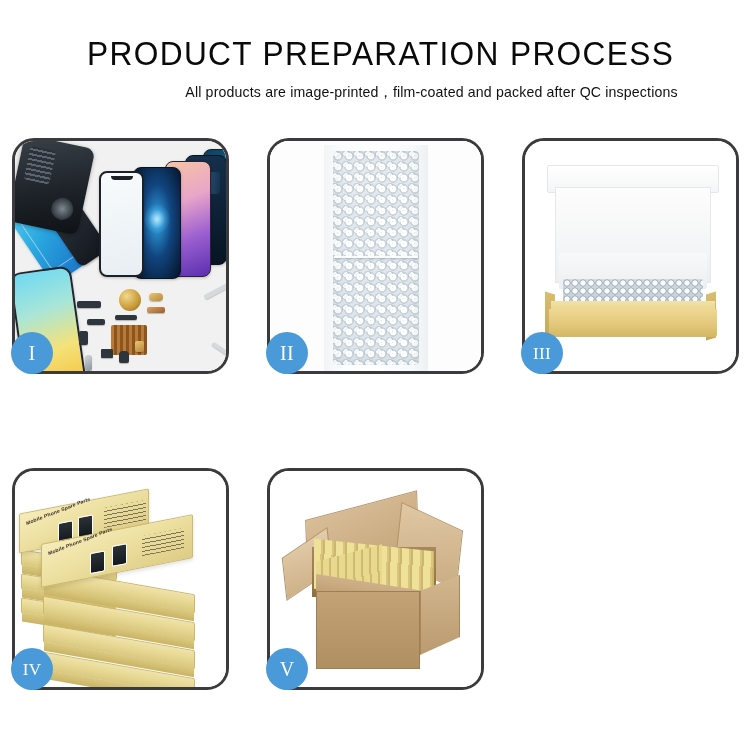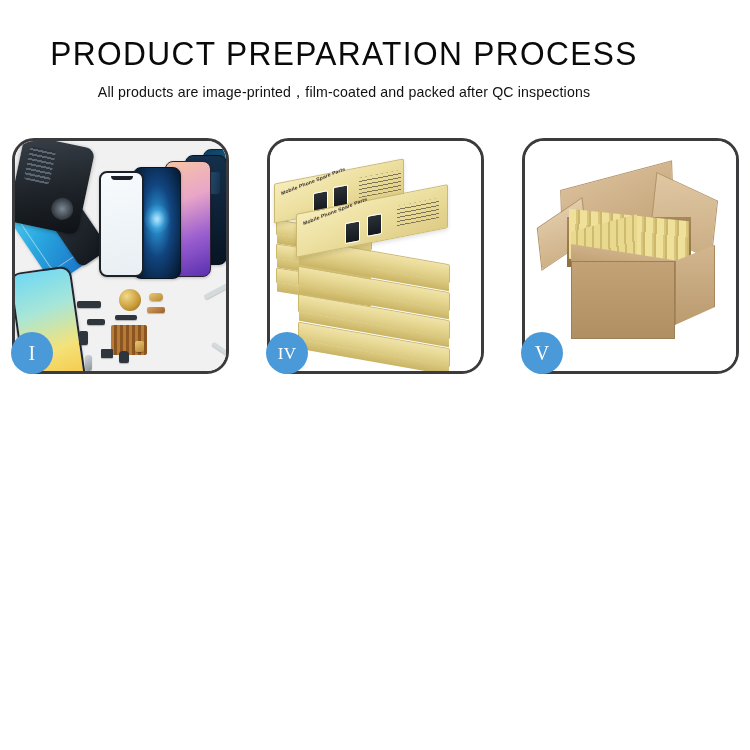--- a/index.html
+++ b/index.html
@@ -6,21 +6,21 @@
   * { box-sizing: border-box; margin: 0; padding: 0; }
   html, body {
     width: 750px; height: 750px;
     background: #ffffff;
     font-family: "Liberation Sans", "DejaVu Sans", sans-serif;
     overflow: hidden;
   }
   .page { position: relative; width: 750px; height: 750px; background: #fff; }
 
   
-  .header { position: absolute; left: 0; top: 0; width: 688px; text-align: center; }
+  .header { position: absolute; left: 0; top: 0; width: 688px; text-align: right; }
   .title {
     margin-top: 36px;
     font-size: 33px;
     font-weight: 500;
     letter-spacing: 1.4px;
     color: #0a0a0a;
     line-height: 1.12;
     font-family: "Liberation Sans Narrow", "Liberation Sans", sans-serif;
     transform: scaleX(0.96);
   }
@@ -428,21 +428,44 @@
           <div class="chip silver" style="left:70px;top:214px;width:7px;height:16px;border-radius:3px;"></div>
           <div class="chip gold" style="left:120px;top:200px;width:9px;height:11px;"></div>
           <div class="chip" style="left:100px;top:174px;width:22px;height:5px;"></div>
           <div class="cable" style="left:188px;top:148px;width:26px;height:5px;transform:rotate(-28deg);"></div>
           <div class="cable" style="left:196px;top:206px;width:20px;height:4px;transform:rotate(34deg);"></div>
         </div>
       </div>
       <div class="badge">I</div>
     </div>
 
-
+    <div class="panel p2">
+      <div class="panel-inner">
+        <div class="wrap-bg"></div>
+        <div class="sleeve"></div>
+        <div class="bubbles"></div>
+        <div class="bubbles2"></div>
+        <div class="seam"></div>
+      </div>
+      <div class="badge">II</div>
+    </div>
+
+    <div class="panel p3">
+      <div class="panel-inner">
+        <div class="lid-back"></div>
+        <div class="lid-inner"></div>
+        <div class="foam"></div>
+        <div class="bubble-strip"></div>
+        <div class="tray-left"></div>
+        <div class="tray-right"></div>
+        <div class="tray-top"></div>
+        <div class="tray-front"></div>
+      </div>
+      <div class="badge narrow">III</div>
+    </div>
 
     <div class="panel p4">
       <div class="panel-inner">
         <div class="stack">
 
           <div class="kbox" style="left:6px;top:86px;width:96px;height:16px;transform:skewY(9deg);">
               <span class="side"></span>
             </div>
           <div class="kbox" style="left:6px;top:110px;width:96px;height:16px;transform:skewY(9deg);">
               <span class="side"></span>

